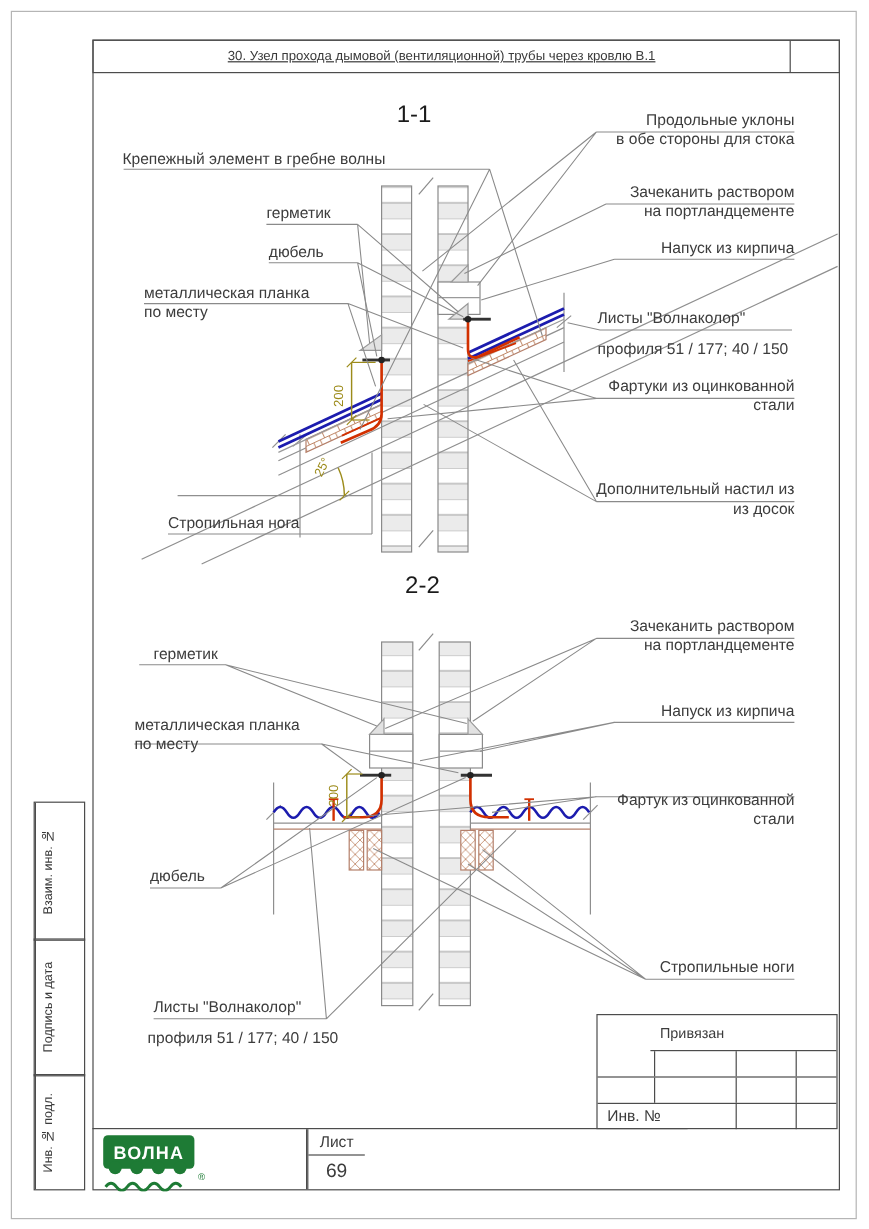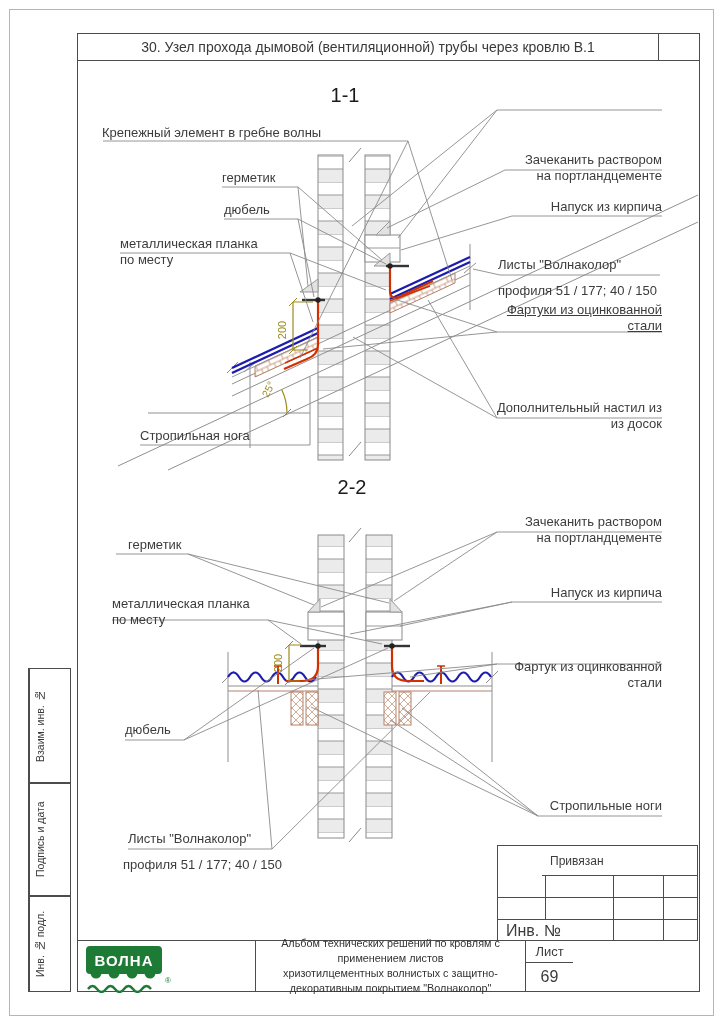--- a/index.html
+++ b/index.html
@@ -4,37 +4,37 @@
 <style>
   html,body{margin:0;padding:0;background:#fff;}
   #page{position:relative;width:724px;height:1024px;background:#fff;overflow:hidden;
         font-family:"Liberation Sans", sans-serif;color:#3c3c3c;}
   .abs{position:absolute;}
   #outer-border{left:9px;top:9px;width:703px;height:1005px;border:1px solid #b5b5b5;}
   #main-frame{left:77px;top:33px;width:621px;height:957px;border:1.6px solid #4c4c4c;}
   #title-bar{left:77px;top:33px;width:621px;height:26px;border:1.6px solid #4c4c4c;}
   #title-bar .divider{position:absolute;right:40px;top:0;bottom:0;border-left:1.4px solid #4c4c4c;}
   #sheet-title{position:absolute;left:0;top:0;width:580px;height:26px;display:flex;
-               align-items:center;justify-content:center;font-size:14px;color:#3a3a3a;}
+               align-items:center;justify-content:center;font-size:11px;color:#3a3a3a;text-decoration:underline;}
   .side-cell{left:28px;width:41px;border:1.3px solid #4c4c4c;display:flex;}
   .side-cell .lab{width:20px;border-right:1.1px solid #4c4c4c;display:flex;align-items:center;
       justify-content:center;writing-mode:vertical-rl;transform:rotate(180deg);
       font-size:10.5px;color:#3a3a3a;white-space:nowrap;}
   .lbl{position:absolute;font-size:13px;line-height:16px;color:#3c3c3c;white-space:pre-line;}
   .lbl.r{text-align:right;right:62px;}
   svg.layer{position:absolute;left:0;top:0;pointer-events:none;}
   
   #stamp-table{left:497px;top:845px;width:199px;height:94px;border:1.3px solid #4c4c4c;font-size:12px;}
   #stamp-table .hdr{height:29px;border-bottom:1.2px solid #4c4c4c;display:flex;align-items:center;padding-left:8px;margin-left:44px;}
   #stamp-table .row{position:relative;height:21px;border-bottom:1.2px solid #4c4c4c;}
   #stamp-table .row:last-child{border-bottom:none;}
   #stamp-table .v1{position:absolute;left:47px;top:0;bottom:0;border-left:1.1px solid #4c4c4c;}
   #stamp-table .v2{position:absolute;left:115px;top:0;bottom:0;border-left:1.1px solid #4c4c4c;}
   #stamp-table .v3{position:absolute;left:165px;top:0;bottom:0;border-left:1.1px solid #4c4c4c;}
-  #stamp-table .inv{position:absolute;left:8px;top:2px;font-size:16px;}
+  #stamp-table .inv{position:absolute;left:8px;top:2px;font-size:13px;}
   
   #title-block{left:77px;top:940px;width:496px;height:50px;border-top:1.6px solid #4c4c4c;display:flex;}
   #tb-logo{width:178px;border-right:1.3px solid #4c4c4c;position:relative;}
   #tb-mid{flex:1;display:flex;flex-direction:column;align-items:center;justify-content:center;
           font-size:10.8px;line-height:15px;color:#333;text-align:center;}
   #tb-right{width:47px;border-left:1.3px solid #4c4c4c;display:flex;flex-direction:column;}
   #tb-right .sl{height:21px;border-bottom:1.2px solid #4c4c4c;display:flex;align-items:center;justify-content:center;font-size:13px;}
   #tb-right .sn{flex:1;display:flex;align-items:center;justify-content:center;font-size:16px;}
 </style>
 </head>
@@ -249,26 +249,28 @@
       </g>
     </g>
   </svg>
 
   <div class="lbl" style="left:102px;top:125px;">Крепежный элемент в гребне  волны</div>
   <div class="lbl" style="left:222px;top:170px;">герметик</div>
   <div class="lbl" style="left:224px;top:202px;">дюбель</div>
   <div class="lbl" style="left:120px;top:236px;">металлическая планка
 по месту</div>
   <div class="lbl" style="left:140px;top:428px;">Стропильная нога</div>
+  <div class="lbl r" style="top:92px;">Продольные уклоны
+в обе стороны для стока</div>
   <div class="lbl r" style="top:152px;">Зачеканить раствором
 на портландцементе</div>
   <div class="lbl r" style="top:199px;">Напуск из кирпича</div>
   <div class="lbl" style="left:498px;top:257px;">Листы "Волнаколор"</div>
   <div class="lbl" style="left:498px;top:283px;">профиля  51 / 177; 40 / 150</div>
-  <div class="lbl r" style="top:302px;text-decoration:underline;">Фартуки из оцинкованной
+  <div class="lbl r" style="top:314px;">Фартуки из оцинкованной
 стали</div>
   <div class="lbl r" style="top:400px;">Дополнительный настил из
 из досок</div>
 
   <div class="lbl" style="left:128px;top:537px;">герметик</div>
   <div class="lbl" style="left:112px;top:596px;">металлическая планка
 по месту</div>
   <div class="lbl" style="left:125px;top:722px;">дюбель</div>
   <div class="lbl" style="left:128px;top:831px;">Листы "Волнаколор"</div>
   <div class="lbl" style="left:123px;top:857px;">профиля  51 / 177; 40 / 150</div>
@@ -304,23 +306,19 @@
         <rect x="2" y="1" width="76" height="28" rx="4" fill="#1e7b35"></rect>
         <circle cx="12" cy="28" r="5.5" fill="#1e7b35"></circle>
         <circle cx="30" cy="28" r="5.5" fill="#1e7b35"></circle>
         <circle cx="48" cy="28" r="5.5" fill="#1e7b35"></circle>
         <circle cx="66" cy="28" r="5.5" fill="#1e7b35"></circle>
         <text x="40" y="21" text-anchor="middle" font-size="15" font-weight="bold" fill="#ffffff" letter-spacing="1">ВОЛНА</text>
         <text x="81" y="38" font-size="8" fill="#1e7b35">®</text>
         <path d="M4,44 q4.5,-6 9,0 t9,0 t9,0 t9,0 t9,0 t9,0 t9,0" stroke="#1e7b35" stroke-width="2.4" fill="none"></path>
       </svg>
     </div>
-    <div id="tb-mid">
-      <div>Альбом технических решений по кровлям с применением листов</div>
-      <div>хризотилцементных волнистых с защитно-декоративным покрытием "Волнаколор"</div>
-    </div>
     <div id="tb-right">
       <div class="sl">Лист</div>
       <div class="sn">69</div>
     </div>
   </div>
 
 </div>
 
 </body></html>

